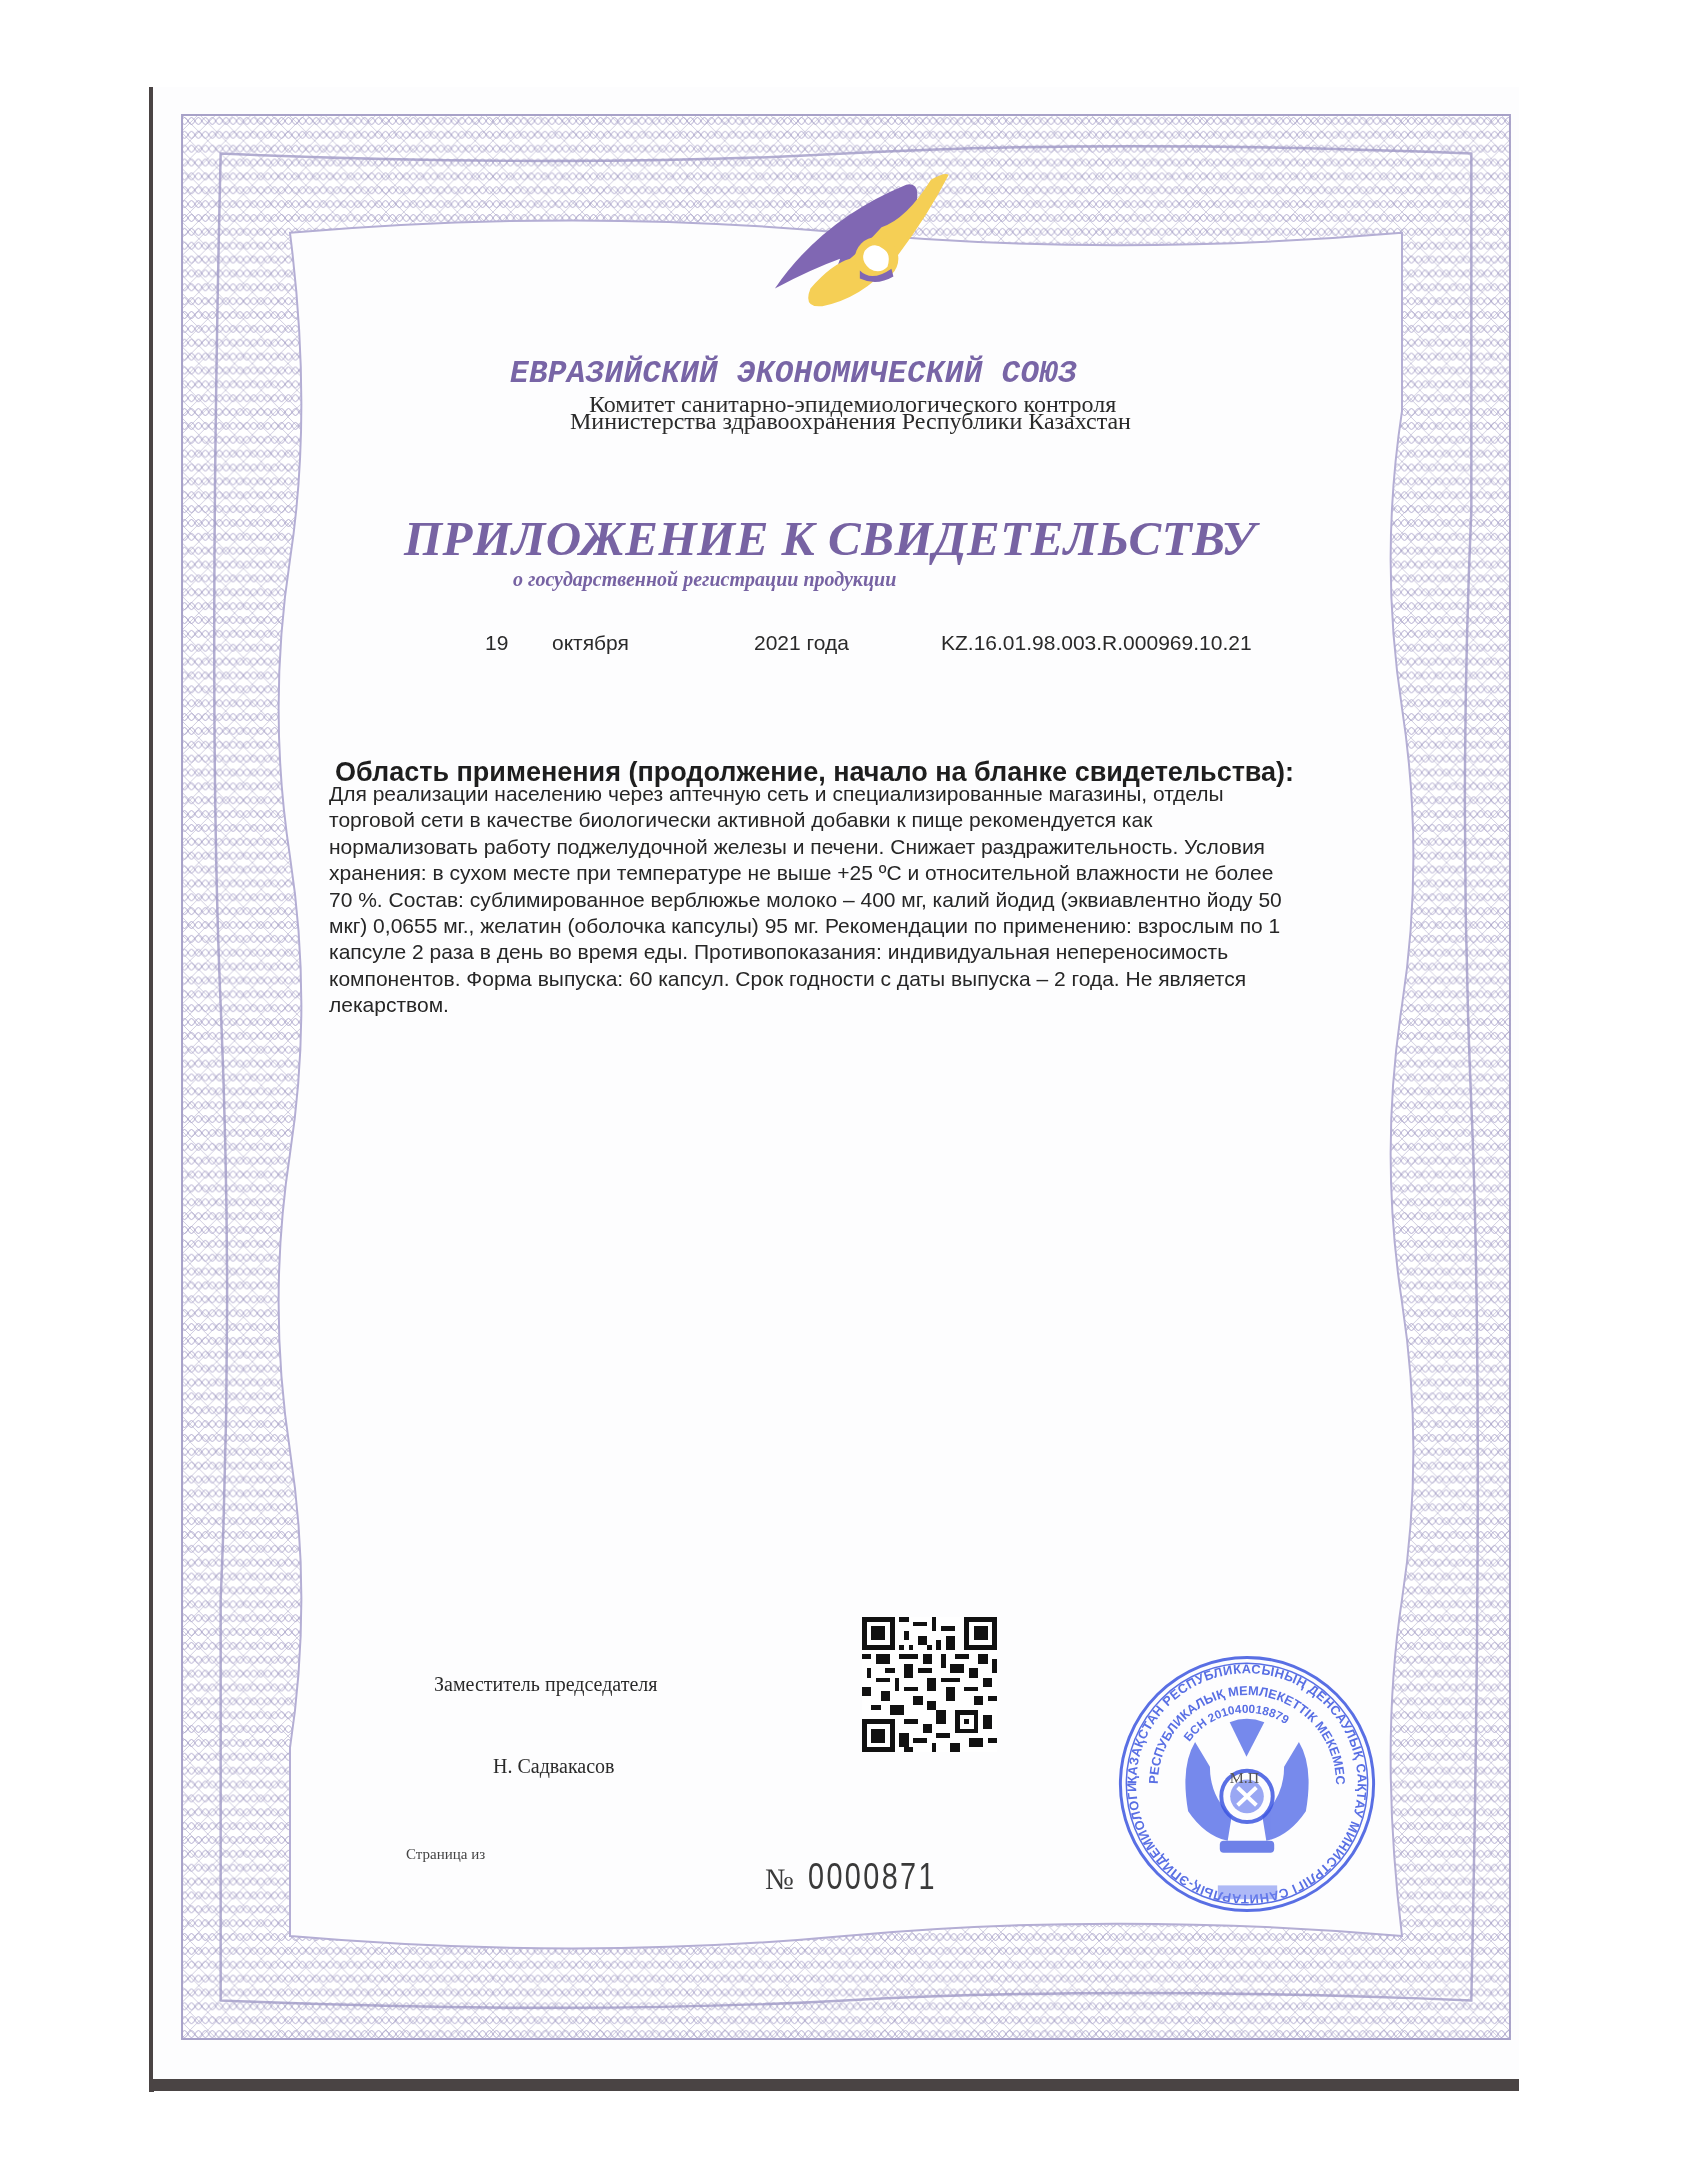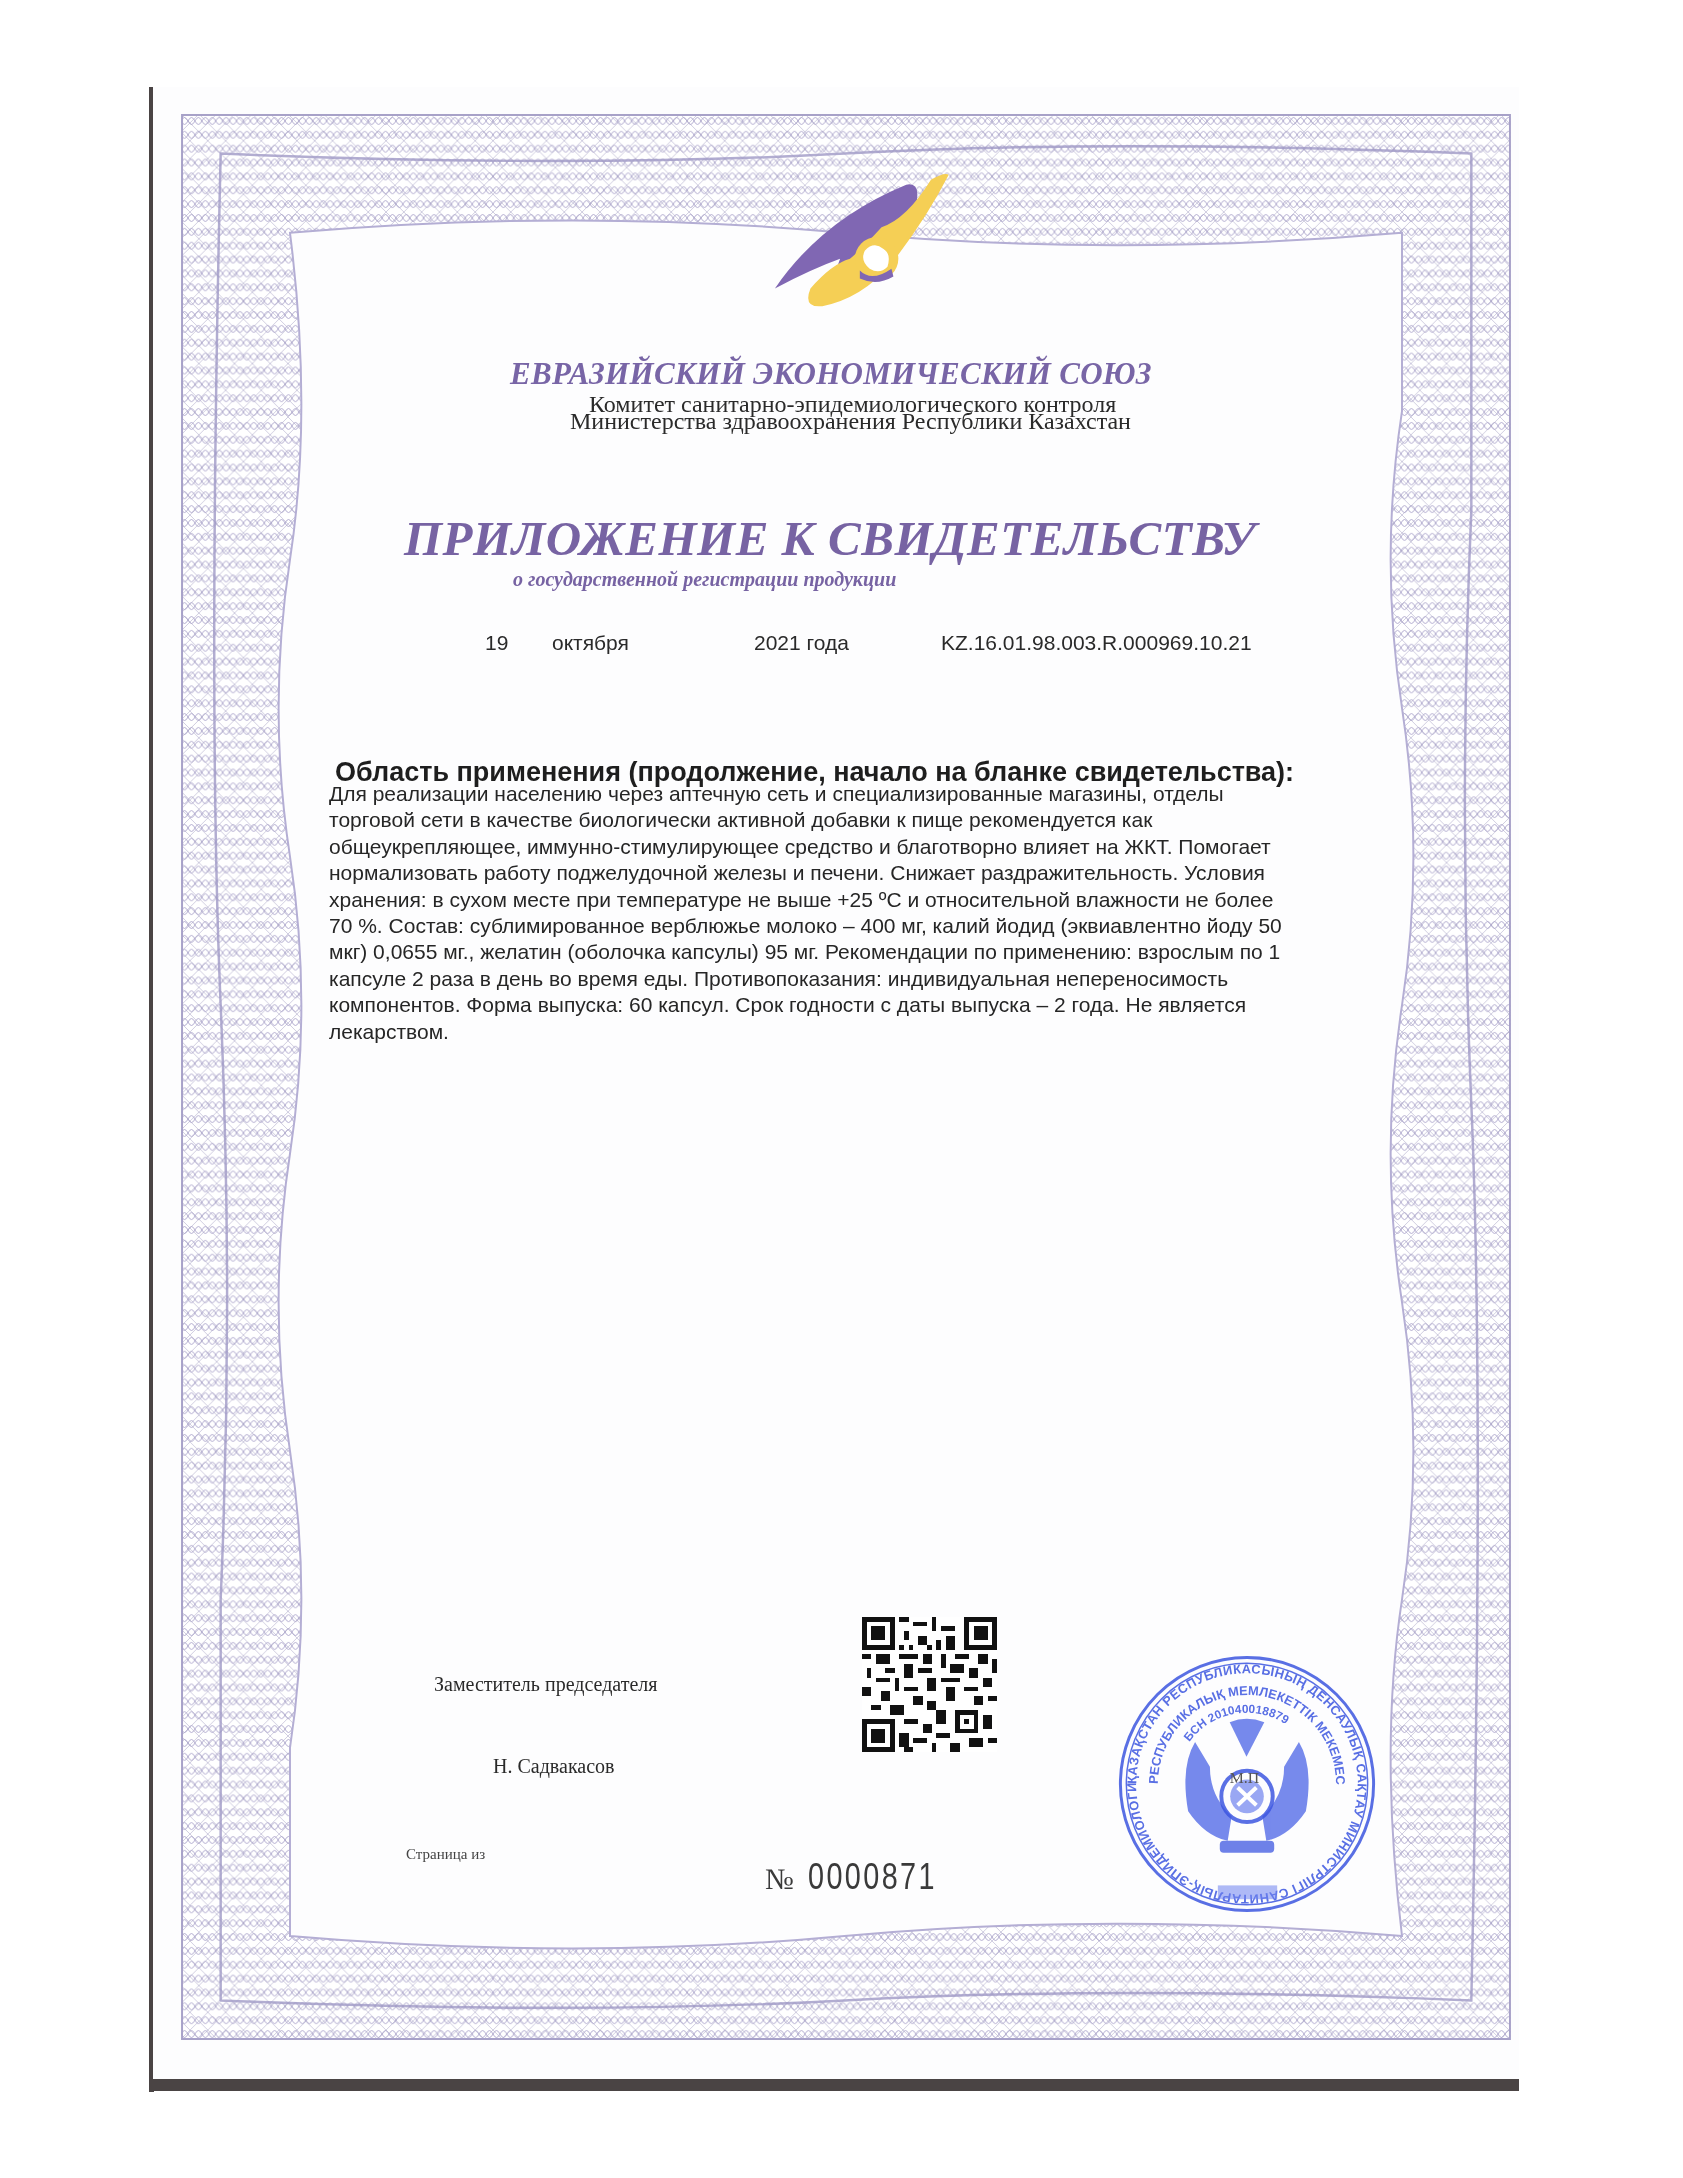--- a/index.html
+++ b/index.html
@@ -22,21 +22,21 @@
   }
   .guilloche {
     position: absolute; left: 181px; top: 114px; width: 1330px; height: 1926px;
   }
   .content { position: absolute; left: 0; top: 0; width: 1683px; height: 2178px; }
 
   .logo { position: absolute; left: 733px; top: 160px; width: 228px; height: 158px; }
 
   .org-title {
     position: absolute; left: 510px; top: 356px; width: 673px;
-    font-family: Liberation Serif, serif; font-style: italic; font-weight: bold;
+    font-family: Liberation Mono, monospace; font-style: italic; font-weight: bold;
     font-size: 31px; color: #7865a6; letter-spacing: 0.3px;
   }
   .org-line {
     position: absolute; font-family: "Liberation Serif", serif;
     font-size: 24px; color: #2a2a2a;
   }
   .org-line-1 { left: 589px; top: 391px; }
   .org-line-2 { left: 570px; top: 408px; }
 
   .doc-title {
@@ -147,21 +147,20 @@
 
   <div class="date-row date-day">19</div>
   <div class="date-row date-month">октября</div>
   <div class="date-row date-year">2021 года</div>
   <div class="date-row reg-number">KZ.16.01.98.003.R.000969.10.21</div>
 
   <div class="scope-heading">Область применения (продолжение, начало на бланке свидетельства):</div>
   <div class="scope-body">
     <div>Для реализации населению через аптечную сеть и специализированные магазины, отделы</div>
     <div>торговой сети в качестве биологически активной добавки к пище рекомендуется как</div>
-    <div>общеукрепляющее, иммунно-стимулирующее средство и благотворно влияет на ЖКТ. Помогает</div>
     <div>нормализовать работу поджелудочной железы и печени. Снижает раздражительность. Условия</div>
     <div>хранения: в сухом месте при температуре не выше +25 ºС и относительной влажности не более</div>
     <div>70 %.  Состав: сублимированное верблюжье молоко – 400 мг, калий йодид (эквиавлентно йоду 50</div>
     <div>мкг) 0,0655 мг., желатин (оболочка капсулы) 95 мг. Рекомендации по применению: взрослым по 1</div>
     <div>капсуле 2 раза в день во время еды. Противопоказания: индивидуальная непереносимость</div>
     <div>компонентов. Форма выпуска: 60 капсул. Срок годности с даты выпуска – 2 года. Не является</div>
     <div>лекарством.</div>
   </div>
 
   <svg class="qr" viewBox="0 0 29 29" xmlns="http://www.w3.org/2000/svg" shape-rendering="crispEdges">

